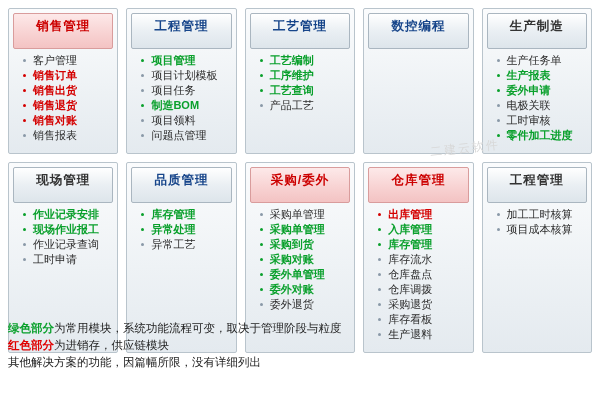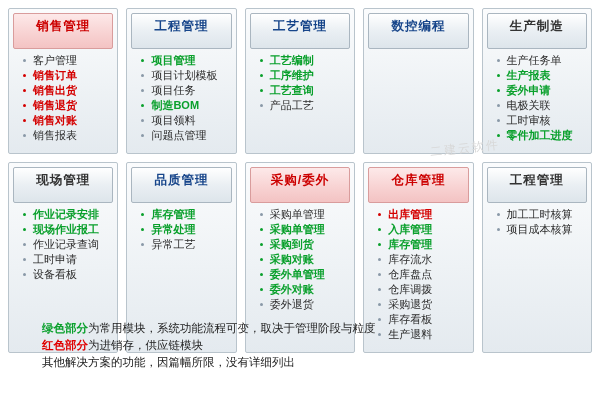--- a/index.html
+++ b/index.html
@@ -75,21 +75,20 @@
     position:absolute;
     left:8px;
     top:320px;
     width:420px;
   }
   .legend div{
     font-size:11.5px;
     line-height:17px;
     color:#222222;
     white-space:nowrap;
-    margin-left:34px;
   }
   .legend .kw-green{color:#0aa02c;font-weight:bold;}
   .legend .kw-red{color:#e00000;font-weight:bold;}
 
   .watermark{
     position:absolute;
     right:100px;
     top:140px;
     font-size:12px;
     color:#d8d8d8;
@@ -147,21 +146,20 @@
         <li class="green">零件加工进度</li>
       </ul>
     </div>
     <div class="card plain">
       <div class="card-title">现场管理</div>
       <ul class="items">
         <li class="green">作业记录安排</li>
         <li class="green">现场作业报工</li>
         <li>作业记录查询</li>
         <li>工时申请</li>
-        <li>设备看板</li>
       </ul>
     </div>
     <div class="card blue">
       <div class="card-title">品质管理</div>
       <ul class="items">
         <li class="green">库存管理</li>
         <li class="green">异常处理</li>
         <li>异常工艺</li>
       </ul>
     </div>

